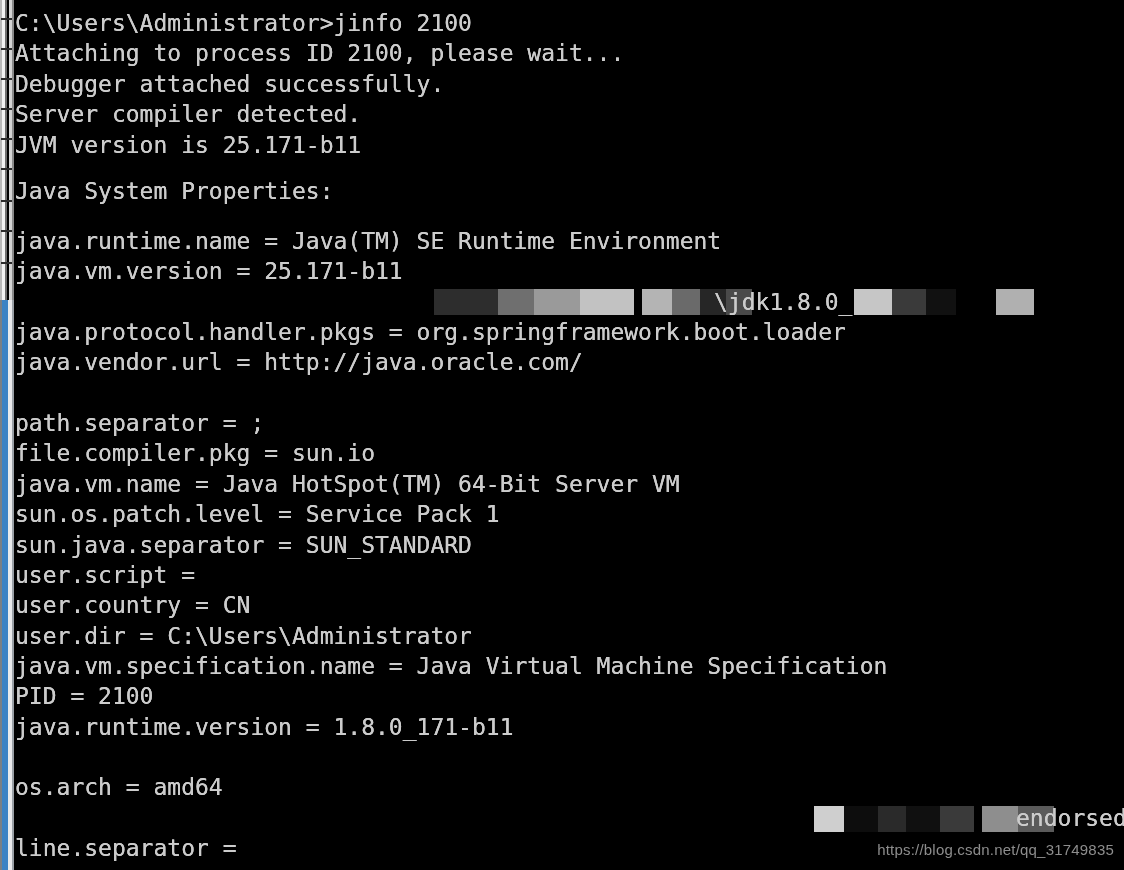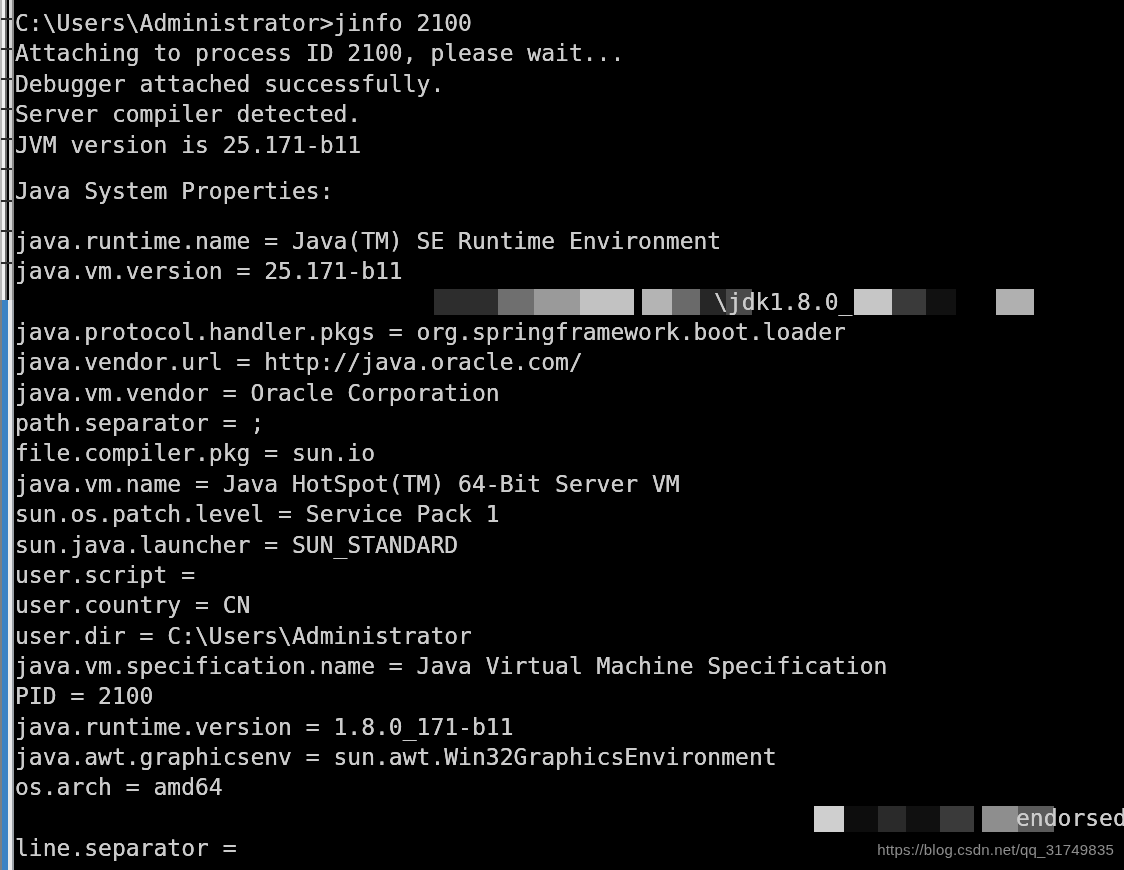--- a/index.html
+++ b/index.html
@@ -144,33 +144,31 @@
     <div class="redaction" style="top:289px; left:628px; width:110px;">
       <span class="cell" style="width:30px; background:#b4b4b4"></span><span class="cell" style="width:28px; background:#6a6a6a"></span><span class="cell" style="width:26px; background:#262626"></span><span class="cell" style="width:26px; background:#4a4a4a"></span>
     </div>
     <div class="line" style="top:287px; left:700px;">\jdk1.8.0_171\</div>
     <div class="redaction" style="top:289px; left:840px; width:180px;">
       <span class="cell" style="width:38px; background:#c6c6c6"></span><span class="cell" style="width:34px; background:#3a3a3a"></span><span class="cell" style="width:30px; background:#111111"></span><span class="cell" style="width:40px; background:#000000"></span><span class="cell" style="width:38px; background:#b0b0b0"></span>
     </div>
 
     <div class="line" style="top:347px">java.vendor.url = http://java.oracle.com/</div>
     <div class="line" style="top:317px">java.protocol.handler.pkgs = org.springframework.boot.loader</div>
-    <div class="line" style="top:378px">java.vm.vendor = Oracle Corporation</div>
     <div class="line" style="top:408px">path.separator = ;</div>
     <div class="line" style="top:438px">file.compiler.pkg = sun.io</div>
     <div class="line" style="top:469px">java.vm.name = Java HotSpot(TM) 64-Bit Server VM</div>
     <div class="line" style="top:499px">sun.os.patch.level = Service Pack 1</div>
-    <div class="line" style="top:530px">sun.java.launcher = SUN_STANDARD</div>
+    <div class="line" style="top:530px">sun.java.separator = SUN_STANDARD</div>
     <div class="line" style="top:560px">user.script =</div>
     <div class="line" style="top:590px">user.country = CN</div>
     <div class="line" style="top:621px">user.dir = C:\Users\Administrator</div>
     <div class="line" style="top:651px">java.vm.specification.name = Java Virtual Machine Specification</div>
     <div class="line" style="top:681px">PID = 2100</div>
     <div class="line" style="top:712px">java.runtime.version = 1.8.0_171-b11</div>
-    <div class="line" style="top:742px">java.awt.graphicsenv = sun.awt.Win32GraphicsEnvironment</div>
     <div class="line" style="top:772px">os.arch = amd64</div>
 
     <div class="redaction" style="top:806px; left:800px; width:160px;">
       <span class="cell" style="width:30px; background:#cfcfcf"></span><span class="cell" style="width:34px; background:#0d0d0d"></span><span class="cell" style="width:28px; background:#2a2a2a"></span><span class="cell" style="width:34px; background:#101010"></span><span class="cell" style="width:34px; background:#3a3a3a"></span>
     </div>
     <div class="redaction" style="top:806px; left:968px; width:72px;">
       <span class="cell" style="width:36px; background:#8e8e8e"></span><span class="cell" style="width:36px; background:#5a5a5a"></span>
     </div>
     <div class="line" style="top:803px; left:1002px;">endorsed</div>
 

